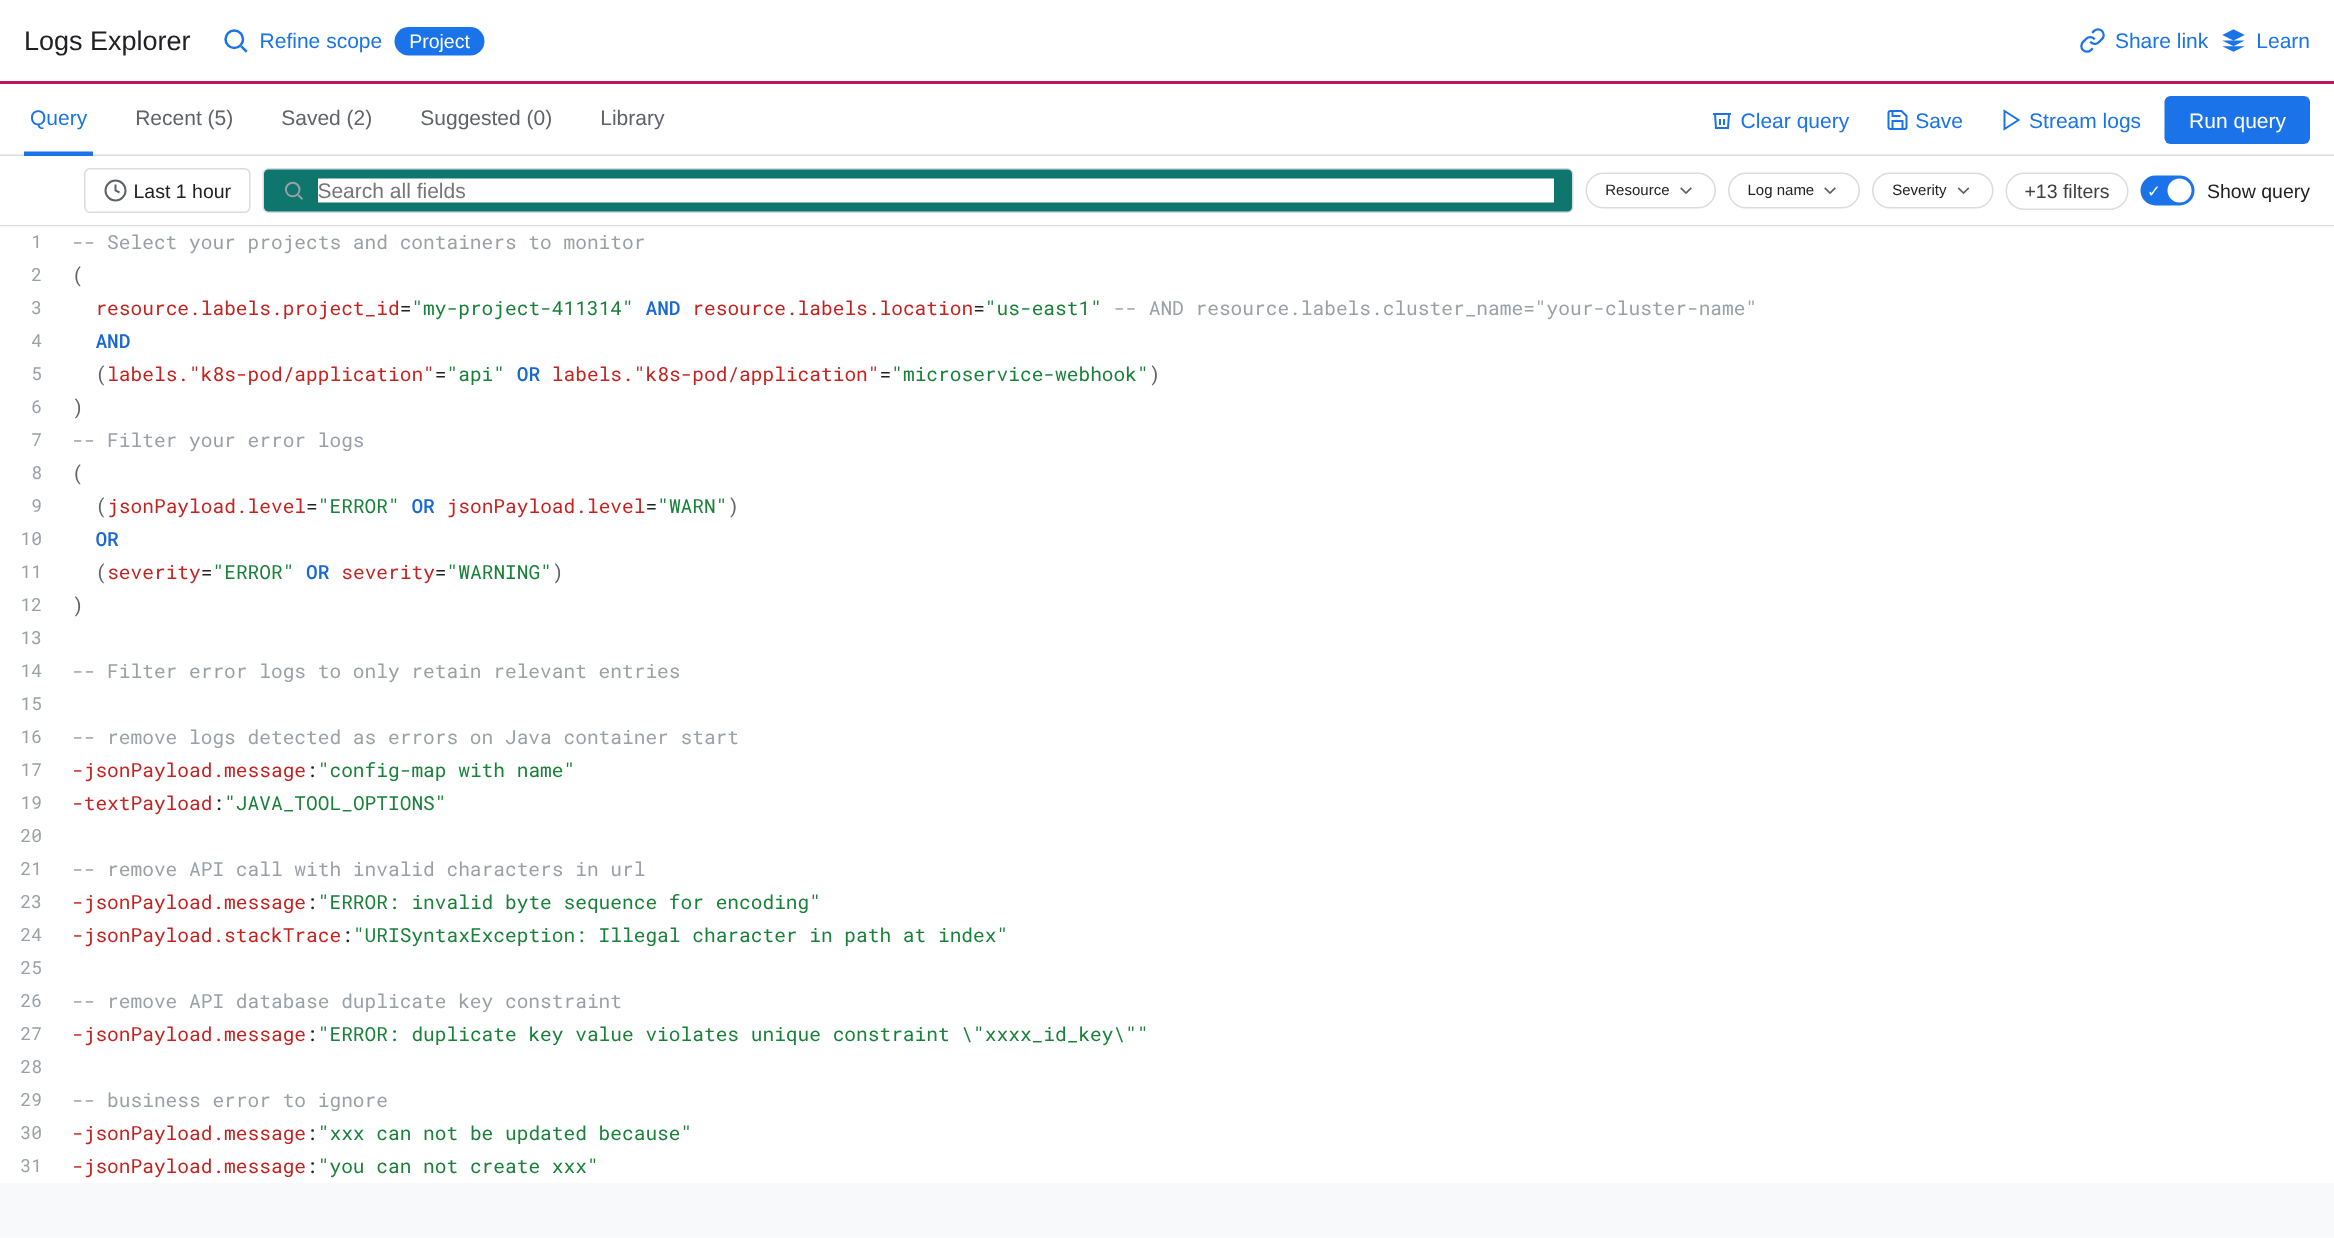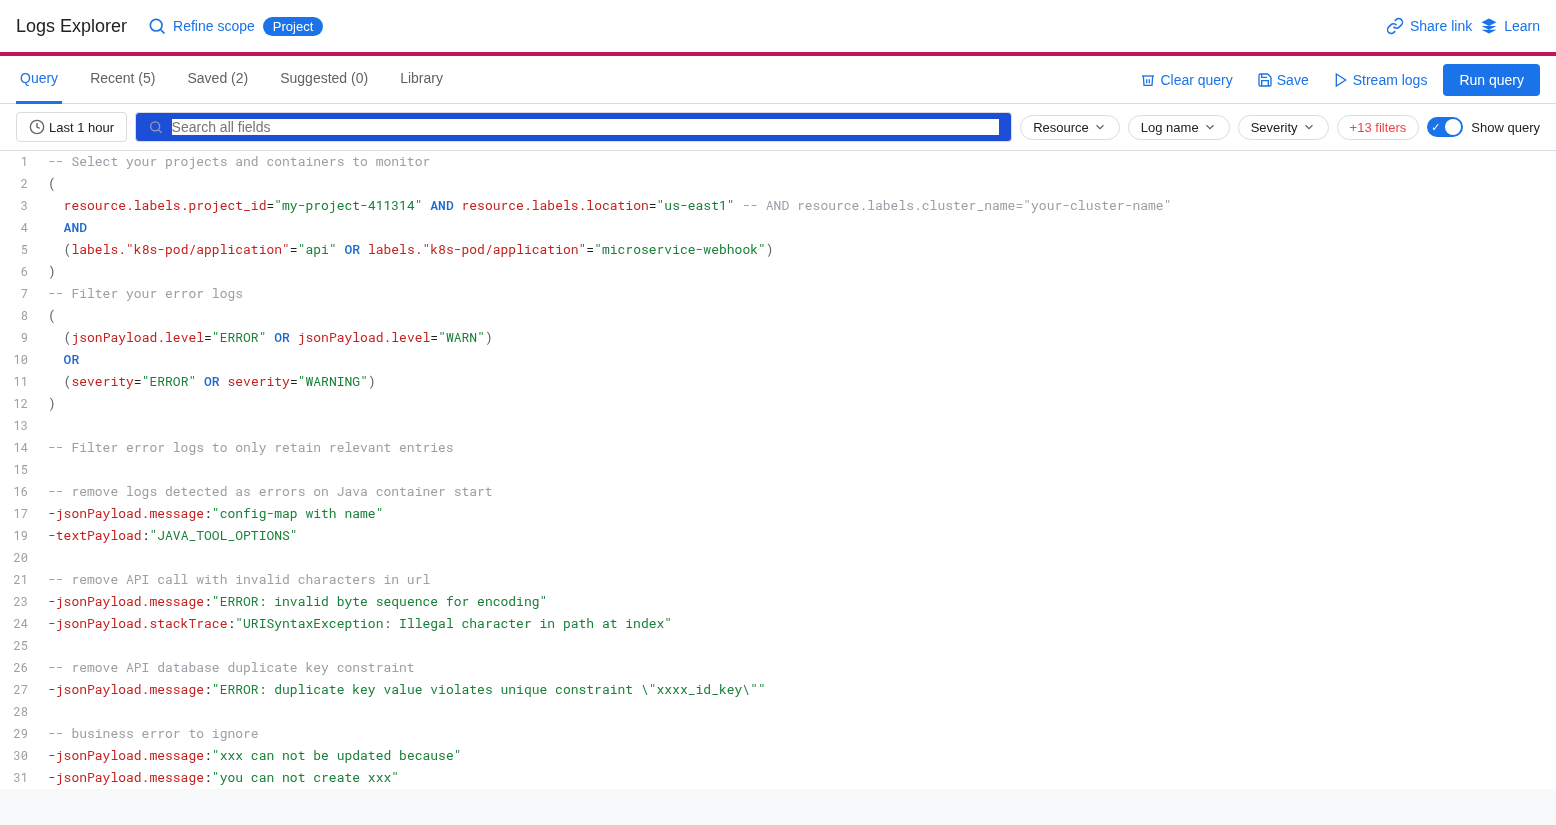--- a/index.html
+++ b/index.html
@@ -5,21 +5,21 @@
     * { box-sizing: border-box; margin: 0; padding: 0; }
     body { font-family: 'Google Sans', Arial, sans-serif; background: #f8f9fa; color: #202124; font-size: 14px; }
 
     
     .header {
       display: flex;
       align-items: center;
       padding: 0 16px;
       height: 56px;
       background: #fff;
-      border-bottom: 4px solid #be185d;
+      border-bottom: 2px solid #be185d;
     }
     .app-title {
       font-size: 18px;
       font-weight: 400;
       color: #202124;
       margin-right: 20px;
     }
     .refine-scope-btn {
       display: flex;
       align-items: center;
@@ -135,61 +135,62 @@
       align-items: center;
       gap: 4px;
       background: #fff;
       border: 1px solid #dadce0;
       border-radius: 4px;
       padding: 6px 12px;
       font-size: 13px;
       color: #202124;
       cursor: pointer;
       font-family: inherit;
+      margin-left: 40px;
     }
     .search-wrapper {
       flex: 1;
       display: flex;
       align-items: center;
       border: 1px solid #dadce0;
       border-radius: 4px;
       padding: 6px 12px;
-      background: #1d4ed8;
+      background: #0f766e;
       gap: 8px;
     }
     .search-wrapper input {
       border: none;
       outline: none;
       font-size: 14px;
       color: #5f6368;
       width: 100%;
       font-family: inherit;
     }
     .filter-chip {
+      display: flex;
+      align-items: center;
+      gap: 4px;
+      border: 1px solid #dadce0;
+      border-radius: 16px;
+      padding: 4px 12px;
+      font-size: 10px;
+      color: #202124;
+      cursor: pointer;
+      background: #fff;
+      font-family: inherit;
+    }
+    .filters-badge {
       display: flex;
       align-items: center;
       gap: 4px;
       border: 1px solid #dadce0;
       border-radius: 16px;
       padding: 4px 12px;
       font-size: 13px;
-      color: #202124;
-      cursor: pointer;
-      background: #fff;
-      font-family: inherit;
-    }
-    .filters-badge {
-      display: flex;
-      align-items: center;
-      gap: 4px;
-      border: 1px solid #dadce0;
-      border-radius: 16px;
-      padding: 4px 12px;
-      font-size: 13px;
-      color: #ef4444;
+      color: #404040;
       cursor: pointer;
       background: #fff;
       font-family: inherit;
     }
     .show-query-toggle {
       display: flex;
       align-items: center;
       gap: 8px;
       font-size: 13px;
       color: #202124;

